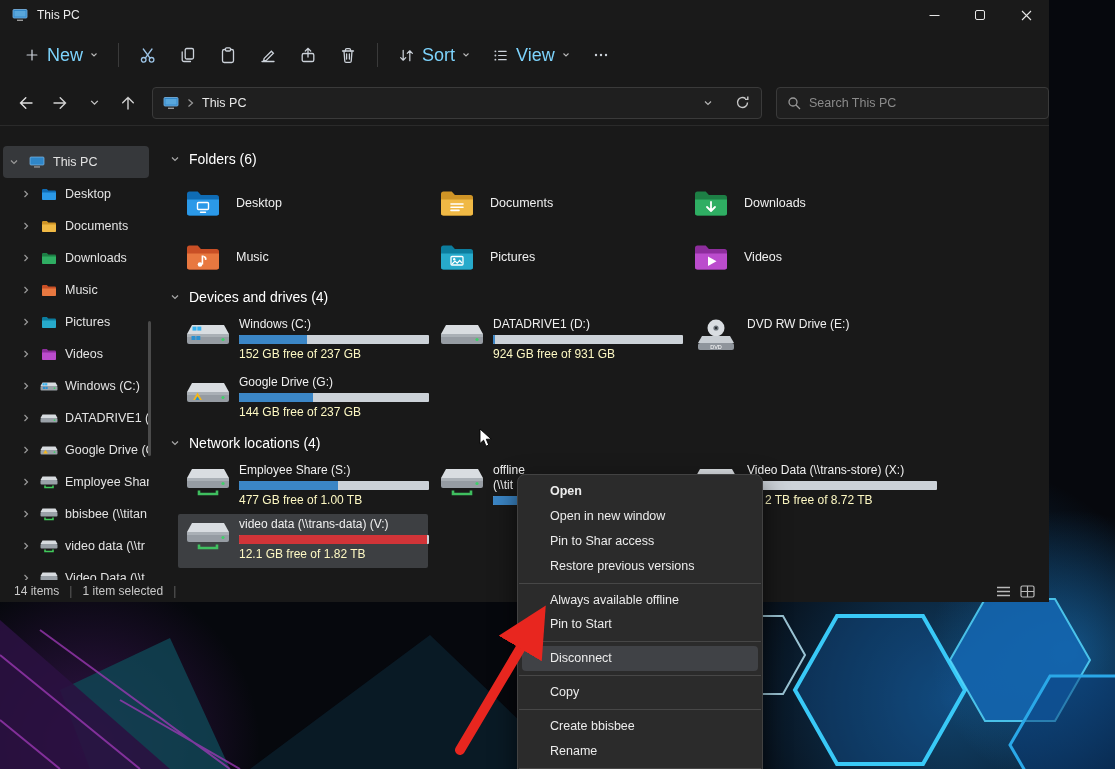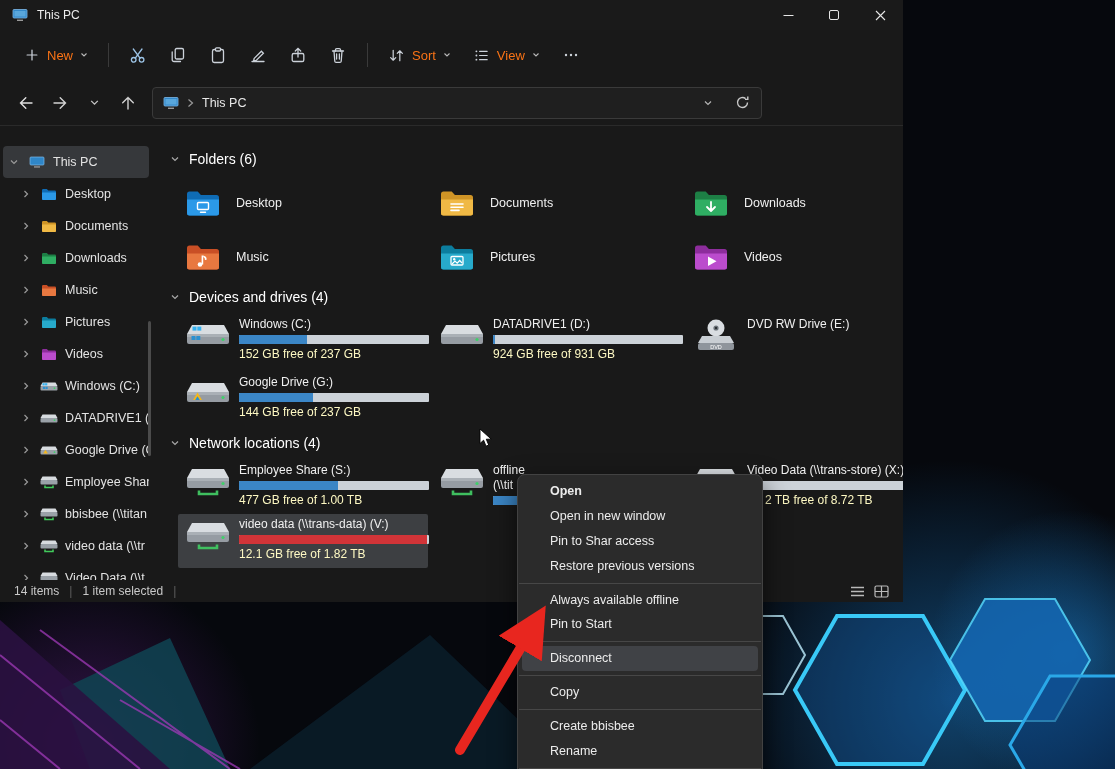--- a/index.html
+++ b/index.html
@@ -1,29 +1,29 @@
 <!DOCTYPE html>
 <html><head>
 <meta charset="utf-8">
 <style>
 *{margin:0;padding:0;box-sizing:border-box}
 html,body{width:1115px;height:769px;overflow:hidden;background:#000;
   font-family:"Liberation Sans","DejaVu Sans",sans-serif}
 .stage{position:relative;width:1115px;height:769px;overflow:hidden}
 .wallpaper{position:absolute;inset:0;z-index:0}
-.window{position:absolute;left:0;top:0;width:903px;height:602px;background:#191919;z-index:1;
+.window{position:absolute;left:0;top:0;width:1049px;height:602px;background:#191919;z-index:1;
   display:flex;flex-direction:column;color:#e6e6e6}
 
 .titlebar{height:30px;display:flex;align-items:center;padding-left:12px;gap:9px;background:#1a1a1a;flex:0 0 auto}
 .titlebar .title{font-size:12px;color:#ededed}
 .wincontrols{margin-left:auto;display:flex;height:100%}
 .wc{width:46px;height:100%;display:flex;align-items:center;justify-content:center}
 
 .toolbar{height:50px;display:flex;align-items:center;padding:0 14px;gap:2px;flex:0 0 auto}
-.tbtn{display:flex;align-items:center;gap:7px;padding:7px 10px;border-radius:4px;font-size:13px;color:#f97316}
+.tbtn{display:flex;align-items:center;gap:7px;padding:7px 10px;border-radius:4px;font-size:18px;color:#7dd3fc}
 .icobtn{width:38px;height:34px;display:flex;align-items:center;justify-content:center;border-radius:4px}
 .tsep{width:1px;height:24px;background:#3a3a3a;margin:0 8px}
 
 .navbar{height:46px;display:flex;align-items:center;padding:0 0 0 10px;gap:2px;border-bottom:1px solid #2a2a2a;flex:0 0 auto}
 .nbtn{width:32px;height:32px;display:flex;align-items:center;justify-content:center;border-radius:4px}
 .addr{width:610px;height:32px;margin-left:6px;background:#1f1f1f;border:1px solid #3a3a3a;border-radius:4px;
   display:flex;align-items:center;padding:0 6px 0 10px;gap:8px}
 .addr .crumb{font-size:12.5px;color:#e8e8e8}
 .addr .spacer{flex:1}
 .search{flex:1;height:32px;margin-left:12px;background:#1f1f1f;border:1px solid #3a3a3a;border-radius:4px;
@@ -251,20 +251,27 @@
               <path d="M2 3.5 L5 6.5 L8 3.5" stroke="#b5b5b5" stroke-width="1.2" fill="none"></path>
             </svg>
           </div>
         <div class="nbtn" style="width:26px;height:26px">
             <svg width="15" height="15" viewBox="0 0 15 15" fill="none" stroke="#c9c9c9" stroke-width="1.4">
               <path d="M12.5 7.5 a5 5 0 1 1 -1.9 -3.9"></path>
               <path d="M12.8 1.6 v2.8 h-2.8"></path>
             </svg>
           </div>
       </div>
+      <div class="search">
+        <svg width="14" height="14" viewBox="0 0 14 14" fill="none" stroke="#9a9a9a" stroke-width="1.3">
+            <circle cx="6" cy="6" r="4"></circle>
+            <path d="M9 9 L13 13"></path>
+          </svg>
+        <input type="text" placeholder="Search This PC" style="">
+      </div>
     </div>
 
     <div class="main">
 
       <div class="sidebar">
         <div class="srow sel">
           <span class="schev">
               <svg width="10" height="10" viewBox="0 0 10 10">
                 <path d="M2 3.5 L5 6.5 L8 3.5" stroke="#9a9a9a" stroke-width="1.2" fill="none"></path>
               </svg>

